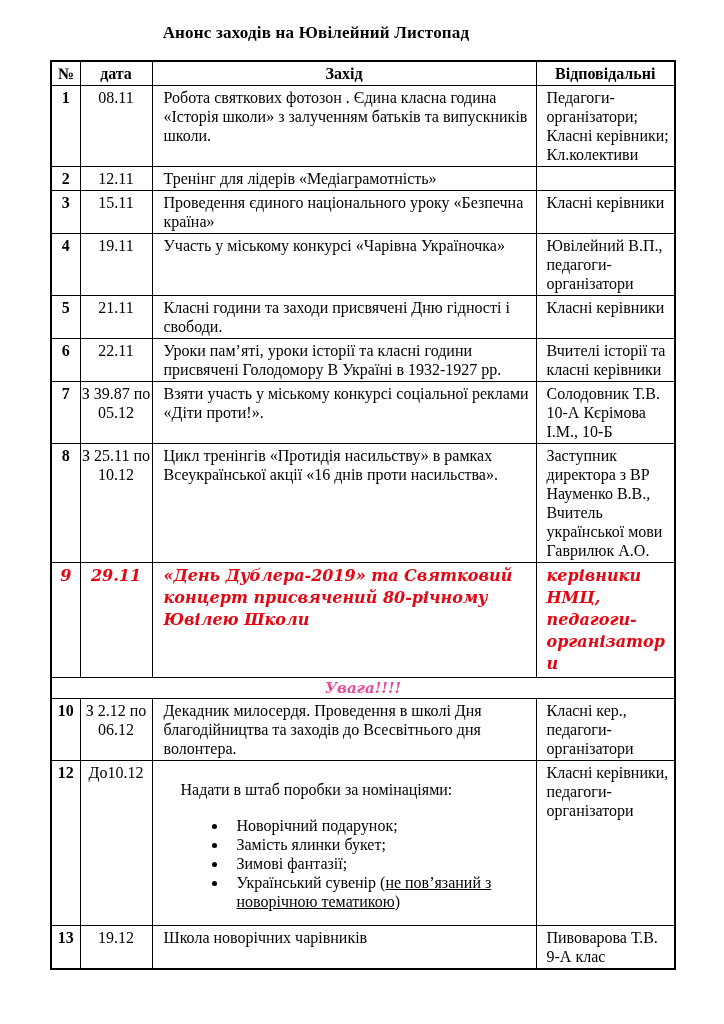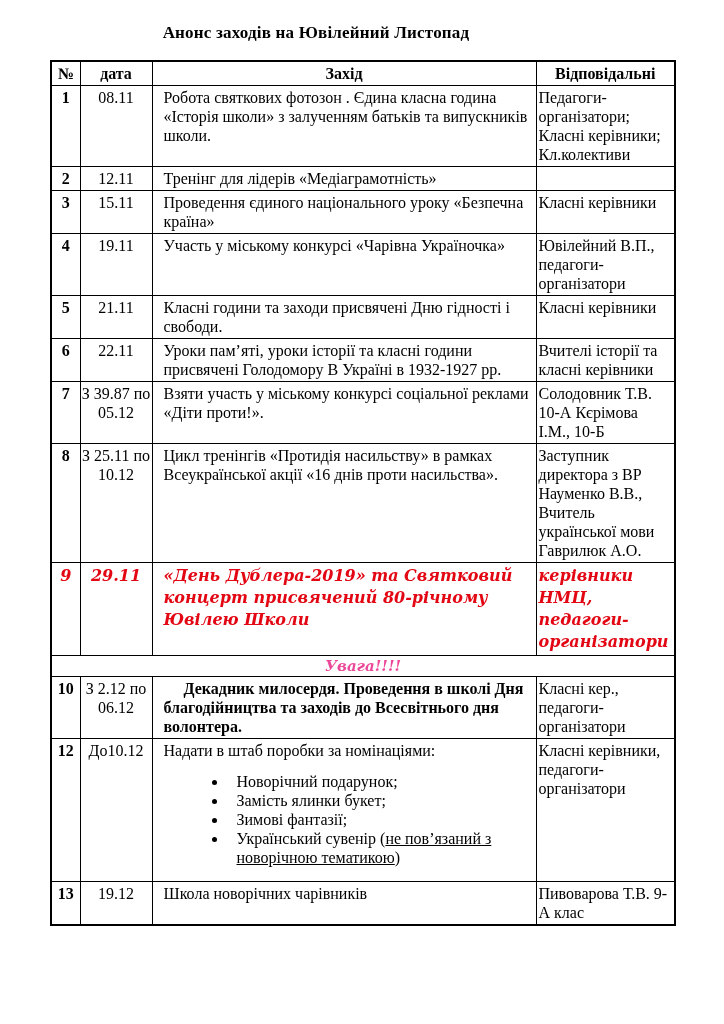--- a/index.html
+++ b/index.html
@@ -31,42 +31,42 @@
     padding:2px 4px 2px 4px;
     overflow:hidden;
     word-wrap:break-word;
   }
   .events th {
     font-weight:bold; text-align:center; padding:2px 2px;
   }
   td.cell-num { text-align:center; font-weight:bold; padding-left:1px; padding-right:1px; }
   td.cell-date { text-align:center; padding-left:1px; padding-right:1px; }
   td.cell-event { padding-left:11px; }
-  td.cell-resp { padding-left:2px; }
+  td.cell-resp { padding-left:10px; }
 
   tr.variant-red-script td {
     color:#e30613;
     font-weight:bold;
     font-style:italic;
     font-family:"DejaVu Serif", serif;
     line-height:22px;
     font-size:16px;
   }
   td.notice-cell {
     text-align:center;
     color:#ec4899;
     font-weight:bold;
     font-style:italic;
     font-family:"DejaVu Serif", serif;
     font-size:15px;
     line-height:18px;
     padding:1px;
   }
-  .event-bold { font-weight:bold;margin-left:20px; }
-  .event-intro { margin:0; }
+  .event-bold { font-weight:normal; }
+  .event-intro { margin:17px; }
   ul.event-bullets {
     margin:12px;
     padding-left:52px;
     list-style-type:disc;
   }
   ul.event-bullets li {
     padding-left:9px;
   }
   .u { text-decoration:underline; }
 </style>

